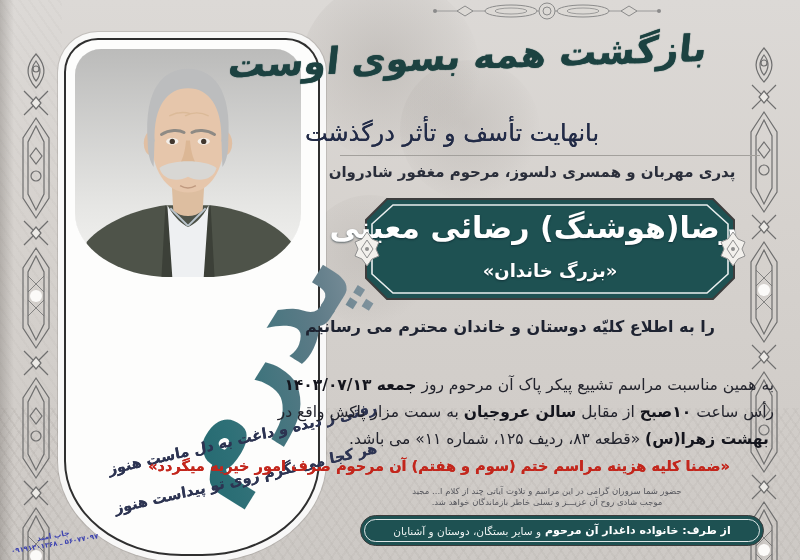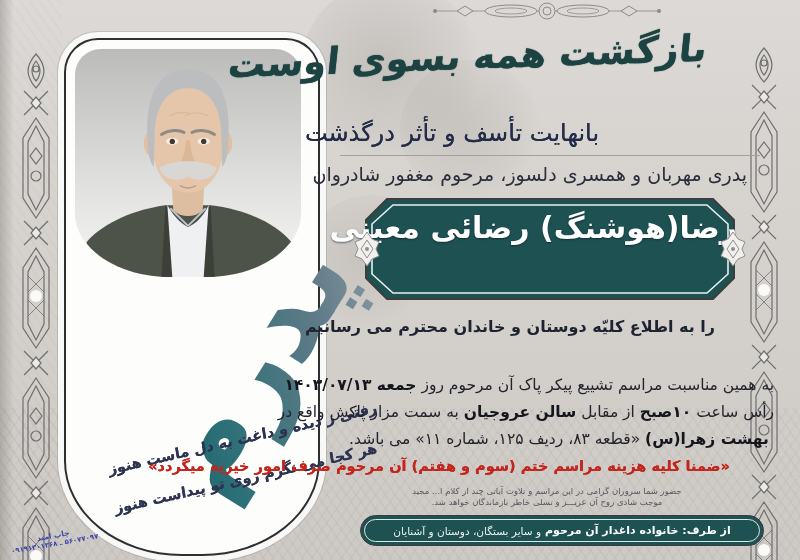--- a/index.html
+++ b/index.html
@@ -50,21 +50,21 @@
   .print-credit .shop{font-size:7.5px;display:block;}
   .print-credit .phone{font-size:7px;display:block;letter-spacing:.3px;}
   
   .col{position:absolute;left:332px;top:0;width:430px;height:560px;text-align:center;}
   .col > div{position:absolute;}
   .title-callig{top:34px;left:-45px;width:420px;font-size:37px;font-weight:bold;color:#1c4241;
     transform:rotate(-2deg) skewX(-8deg);text-shadow:0 0 1px #1c4241;white-space:nowrap;}
   .condolence{top:119px;left:-80px;width:400px;font-size:24px;font-weight:normal;color:#222b47;
     text-shadow:0 0 .6px #222b47;white-space:nowrap;}
   .hairline{top:155px;left:8px;width:420px;height:1px;background:#a3a09c;}
-  .intro-line{top:163px;left:-15px;width:430px;font-size:19px;font-weight:normal;color:#2a2e3a;white-space:nowrap;}
+  .intro-line{top:163px;left:-15px;width:430px;font-size:15px;font-weight:bold;color:#2a2e3a;white-space:nowrap;}
   .banner{top:196px;left:31px;width:374px;height:106px;}
   .banner svg.bg{position:absolute;left:0;top:0;}
   .banner .name{position:absolute;left:0;top:14px;width:100%;font-size:30px;font-weight:bold;color:#fff;
     white-space:nowrap;letter-spacing:-.5px;text-shadow:0 1px 2px rgba(10,30,40,.6);}
   .banner .honorific{position:absolute;left:0;top:64px;width:100%;font-size:18px;font-weight:bold;color:#fff;
     text-shadow:0 1px 2px rgba(10,30,40,.6);}
   .medallion{position:absolute;top:35px;}
   .medallion.ml{left:-9px;} .medallion.mr{right:-9px;}
   .announce{top:317px;left:-37px;width:430px;font-size:16px;font-weight:bold;color:#1e2331;white-space:nowrap;}
   .divider{top:344px;left:79px;width:240px;height:22px;}
@@ -193,20 +193,21 @@
     <div class="condolence">بانهایت تأسف و تأثر درگذشت</div>
     <div class="hairline"></div>
     <div class="intro-line">پدری مهربان و همسری دلسوز، مرحوم مغفور شادروان</div>
 
     <div class="banner">
       <svg class="bg" width="374" height="106" viewBox="0 0 374 106">
         <path d="M24,3 H350 L371,24 V82 L350,103 H24 L3,82 V24 Z" fill="#1e5152" stroke="#3d3d3d" stroke-width="2"></path>
         <path d="M30,9 H344 L365,28 V78 L344,97 H30 L9,78 V28 Z" fill="none" stroke="#ffffff" stroke-width="1.6" opacity=".9"></path>
       </svg>
       <div class="name">رضا(هوشنگ) رضائی معینی</div>
+      <div class="honorific">«بزرگ خاندان»</div>
       <svg class="medallion ml" width="26" height="36" viewBox="0 0 26 36">
         <path d="M13,1 L18,8 L25,11 L22,18 L25,25 L18,28 L13,35 L8,28 L1,25 L4,18 L1,11 L8,8 Z" fill="#f2f0ec" stroke="#8f8f8f"></path>
         <path d="M13,9 L19,18 L13,27 L7,18 Z" fill="none" stroke="#8f8f8f"></path>
         <circle cx="13" cy="18" r="2" fill="#8f8f8f"></circle>
       </svg>
       <svg class="medallion mr" width="26" height="36" viewBox="0 0 26 36">
         <path d="M13,1 L18,8 L25,11 L22,18 L25,25 L18,28 L13,35 L8,28 L1,25 L4,18 L1,11 L8,8 Z" fill="#f2f0ec" stroke="#8f8f8f"></path>
         <path d="M13,9 L19,18 L13,27 L7,18 Z" fill="none" stroke="#8f8f8f"></path>
         <circle cx="13" cy="18" r="2" fill="#8f8f8f"></circle>
       </svg>

